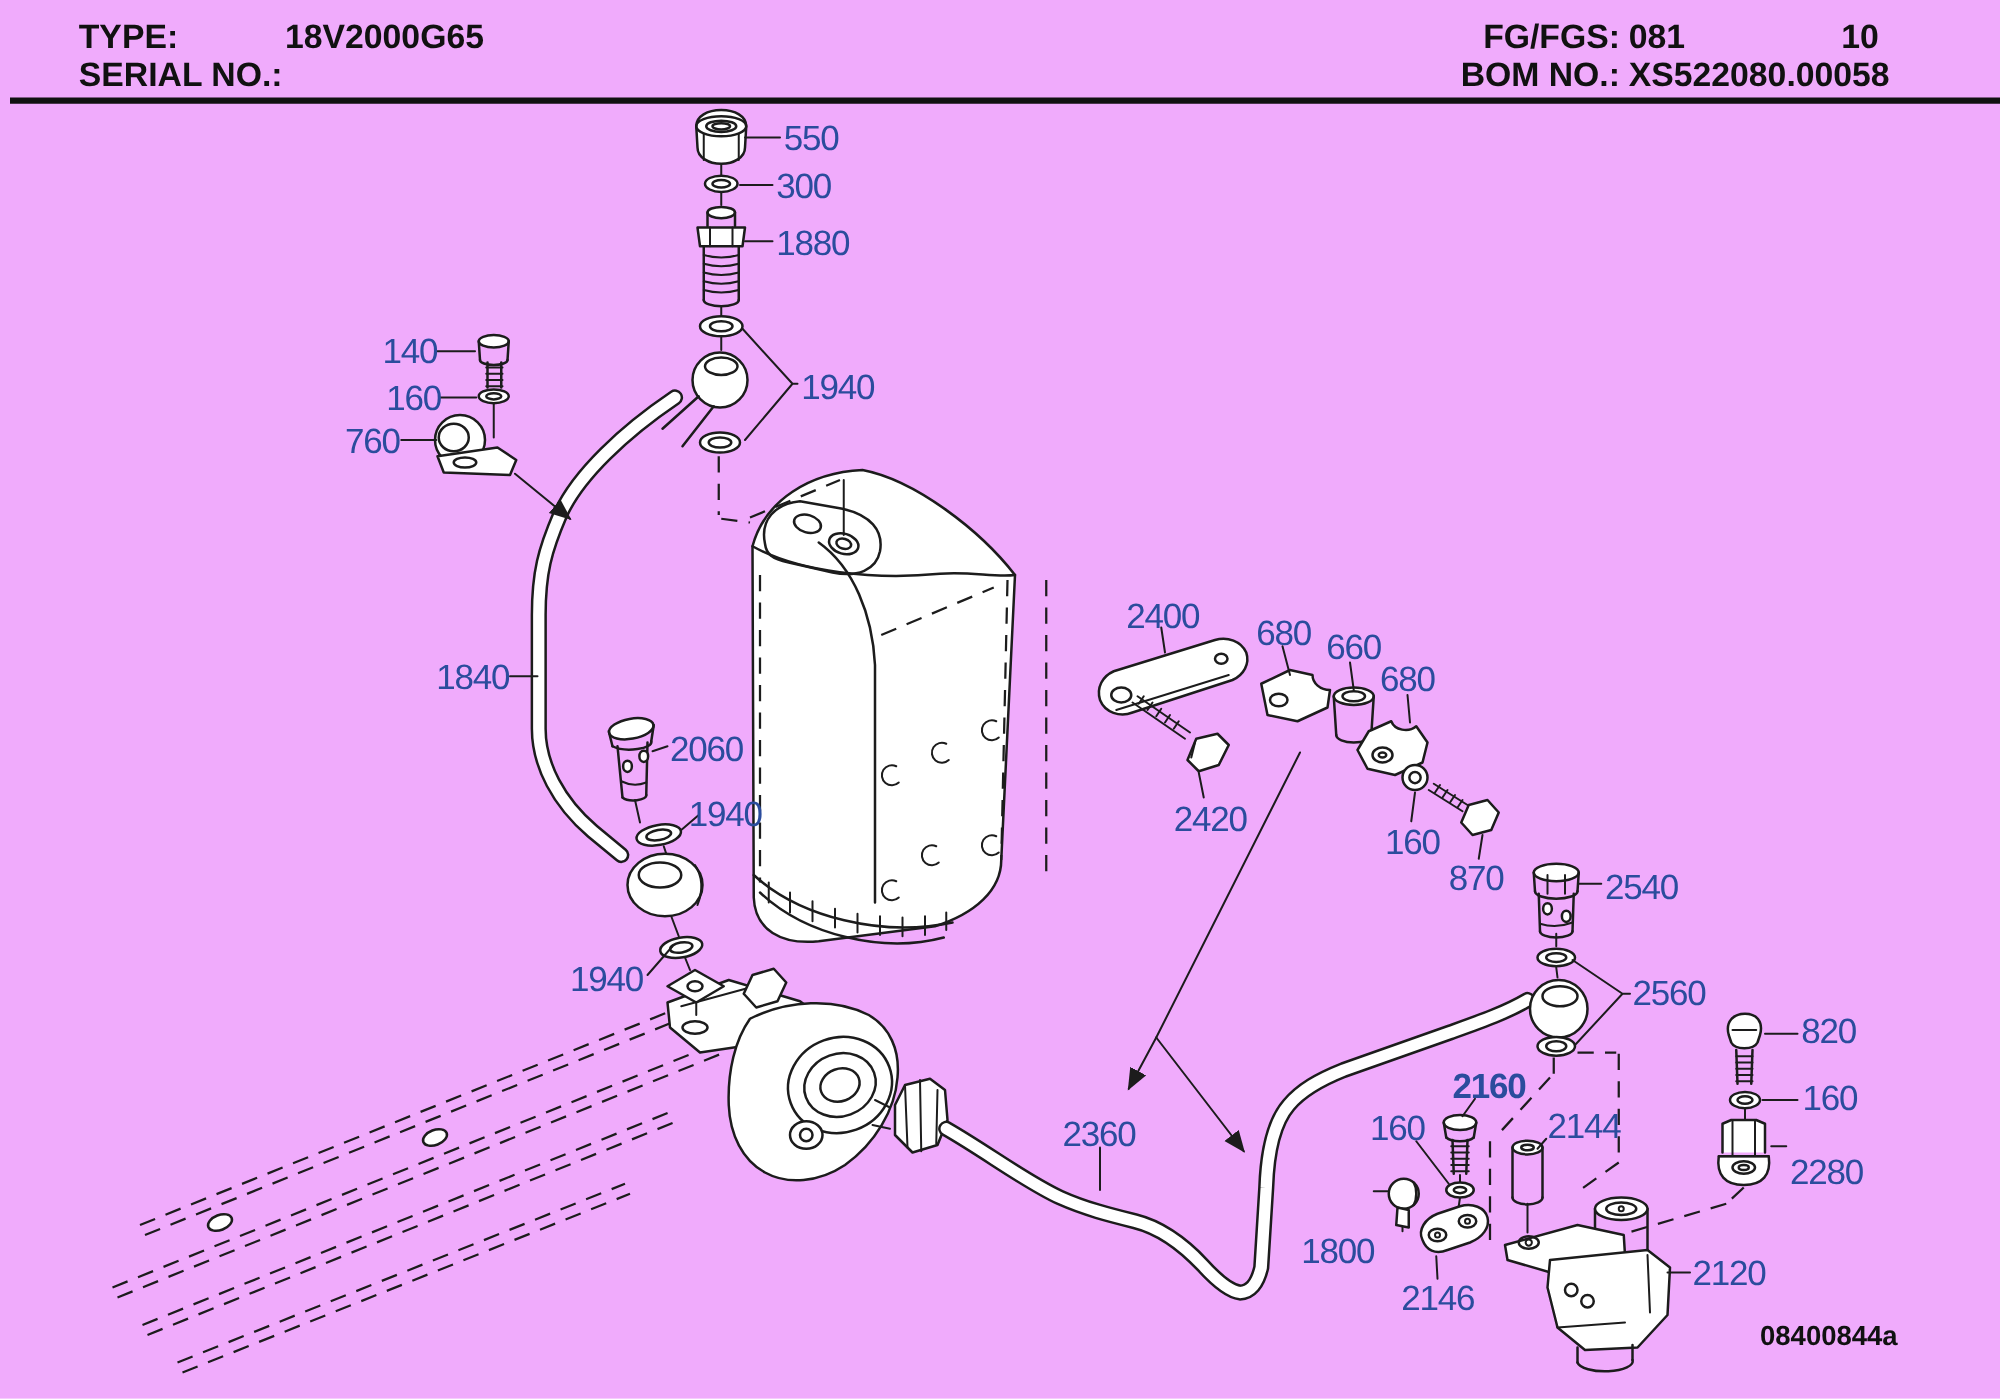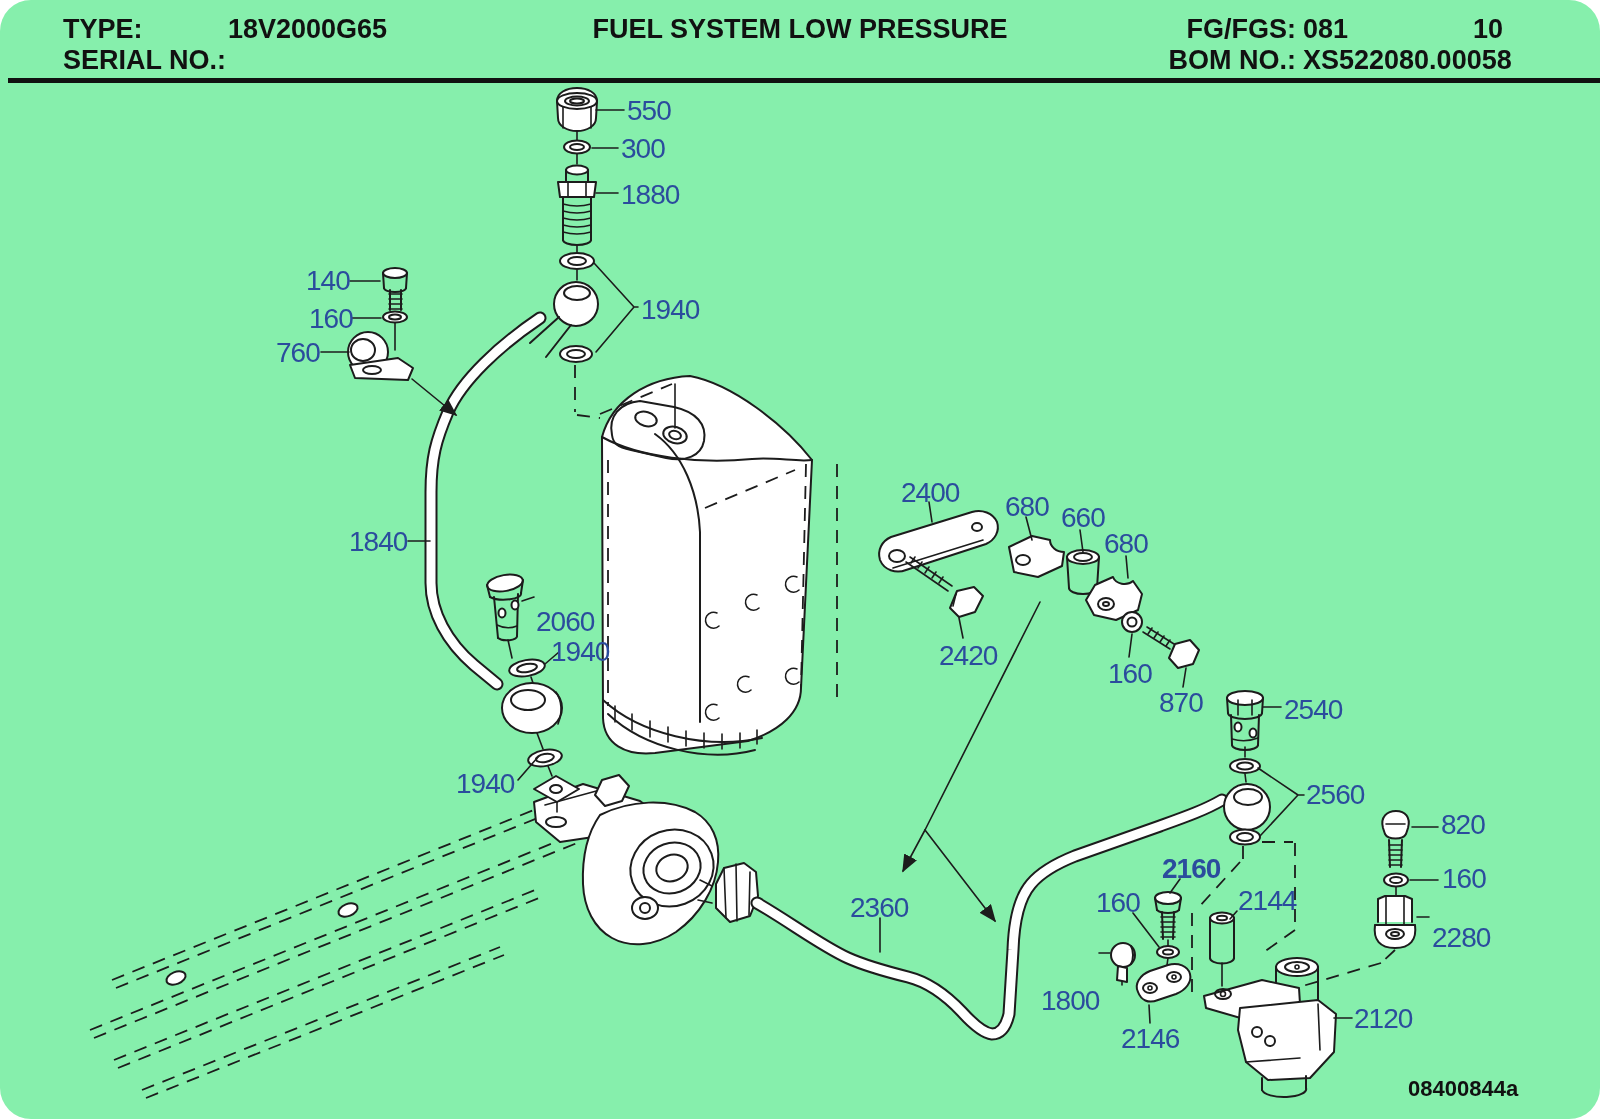--- a/index.html
+++ b/index.html
@@ -1,17 +1,17 @@
 <!DOCTYPE html>
 <html><head>
 <meta charset="utf-8">
 <style>
   html,body{margin:0;padding:0;background:#ffffff;}
-  #page{position:relative;width:1600px;height:1119px;background:#86efac;overflow:hidden;
-        font-family:"Liberation Sans", sans-serif;border-radius:31px;}
+  #page{position:relative;width:1600px;height:1119px;background:#f0abfc;overflow:hidden;
+        font-family:"Liberation Sans", sans-serif;}
   .hdr{position:absolute;color:#111;font-weight:bold;font-size:27px;letter-spacing:0;white-space:nowrap;}
   .hdr-col-r{text-align:right;}
   #hdr-rule{position:absolute;left:8px;top:78px;width:1592px;height:5px;background:#111;}
   #art{position:absolute;left:0;top:0;}
   .callout{position:absolute;color:#2b4c9d;font-size:28px;font-weight:normal;letter-spacing:-1px;
            white-space:nowrap;line-height:1;}
   #drawing-number{position:absolute;color:#111;font-size:22px;font-weight:bold;letter-spacing:0;}
   
   .s{fill:#fff;stroke:#1c1c1c;stroke-width:2;stroke-linejoin:round;stroke-linecap:round;}
   .n{fill:none;stroke:#1c1c1c;stroke-width:2;stroke-linejoin:round;stroke-linecap:round;}
@@ -21,21 +21,20 @@
   .pipe-i{fill:none;stroke:#fff;stroke-width:9;stroke-linecap:round;stroke-linejoin:round;}
 </style>
 </head>
 <body>
 
 <div id="page">
 
   <div class="hdr" style="left:63px;top:14px;">TYPE:</div>
   <div class="hdr" style="left:228px;top:14px;text-align:right;">18V2000G65</div>
   <div class="hdr" style="left:63px;top:45px;">SERIAL NO.:</div>
-  <div class="hdr" style="left:400px;top:14px;width:800px;text-align:center;">FUEL SYSTEM LOW PRESSURE</div>
   <div class="hdr hdr-col-r" style="left:1100px;top:14px;width:196px;">FG/FGS:</div>
   <div class="hdr" style="left:1303px;top:14px;">081</div>
   <div class="hdr hdr-col-r" style="left:1400px;top:14px;width:103px;">10</div>
   <div class="hdr hdr-col-r" style="left:1100px;top:45px;width:196px;">BOM NO.:</div>
   <div class="hdr" style="left:1303px;top:45px;">XS522080.00058</div>
   <div id="hdr-rule"></div>
 
   <svg id="art" width="1600" height="1119" viewBox="0 0 1600 1119">
     <defs>
       <marker id="ah" markerWidth="12" markerHeight="10" refX="10" refY="4.5" orient="auto">
@@ -333,21 +332,21 @@
 
   <div id="callout-layer">
       <span class="callout" style="left: 627px; top: 97px; color: rgb(43, 76, 157);">550</span>
       <span class="callout" style="left: 621px; top: 135px; color: rgb(43, 76, 157);">300</span>
       <span class="callout" style="left: 621px; top: 181px; color: rgb(43, 76, 157);">1880</span>
       <span class="callout" style="left: 641px; top: 296px; color: rgb(43, 76, 157);">1940</span>
       <span class="callout" style="left: 306px; top: 267px; color: rgb(43, 76, 157);">140</span>
       <span class="callout" style="left: 309px; top: 305px; color: rgb(43, 76, 157);">160</span>
       <span class="callout" style="left: 276px; top: 339px; color: rgb(43, 76, 157);">760</span>
       <span class="callout" style="left: 349px; top: 528px; color: rgb(43, 76, 157);">1840</span>
-      <span class="callout" style="left: 536px; top: 586px; color: rgb(43, 76, 157); margin-top: 22px;">2060</span>
+      <span class="callout" style="left: 536px; top: 586px; color: rgb(43, 76, 157);">2060</span>
       <span class="callout" style="left: 551px; top: 638px; color: rgb(43, 76, 157);">1940</span>
       <span class="callout" style="left: 456px; top: 770px; color: rgb(43, 76, 157);">1940</span>
       <span class="callout" style="left: 901px; top: 479px; color: rgb(43, 76, 157);">2400</span>
       <span class="callout" style="left: 1005px; top: 493px; color: rgb(43, 76, 157);">680</span>
       <span class="callout" style="left: 1061px; top: 504px; color: rgb(43, 76, 157);">660</span>
       <span class="callout" style="left: 1104px; top: 530px; color: rgb(43, 76, 157);">680</span>
       <span class="callout" style="left: 939px; top: 642px; color: rgb(43, 76, 157);">2420</span>
       <span class="callout" style="left: 1108px; top: 660px; color: rgb(43, 76, 157);">160</span>
       <span class="callout" style="left: 1159px; top: 689px; color: rgb(43, 76, 157);">870</span>
       <span class="callout" style="left: 1284px; top: 696px; color: rgb(43, 76, 157);">2540</span>
@@ -357,14 +356,14 @@
       <span class="callout" style="left: 1432px; top: 904px; color: rgb(43, 76, 157); margin-top: 20px;">2280</span>
       <span class="callout" style="left: 1162px; top: 855px; color: rgb(43, 76, 157); font-weight: bold;">2160</span>
       <span class="callout" style="left: 1096px; top: 889px; color: rgb(43, 76, 157);">160</span>
       <span class="callout" style="left: 1041px; top: 939px; color: rgb(43, 76, 157); margin-top: 48px;">1800</span>
       <span class="callout" style="left: 1121px; top: 1025px; color: rgb(43, 76, 157);">2146</span>
       <span class="callout" style="left: 1238px; top: 887px; color: rgb(43, 76, 157);">2144</span>
       <span class="callout" style="left: 1354px; top: 1005px; color: rgb(43, 76, 157);">2120</span>
       <span class="callout" style="left: 850px; top: 894px; color: rgb(43, 76, 157);">2360</span>
     </div>
 
-  <div id="drawing-number" style="left:1408px;top:1056px;margin-top:20px;">08400844a</div>
+  <div id="drawing-number" style="left:1408px;top:1056px;">08400844a</div>
 </div>
 
 </body></html>

